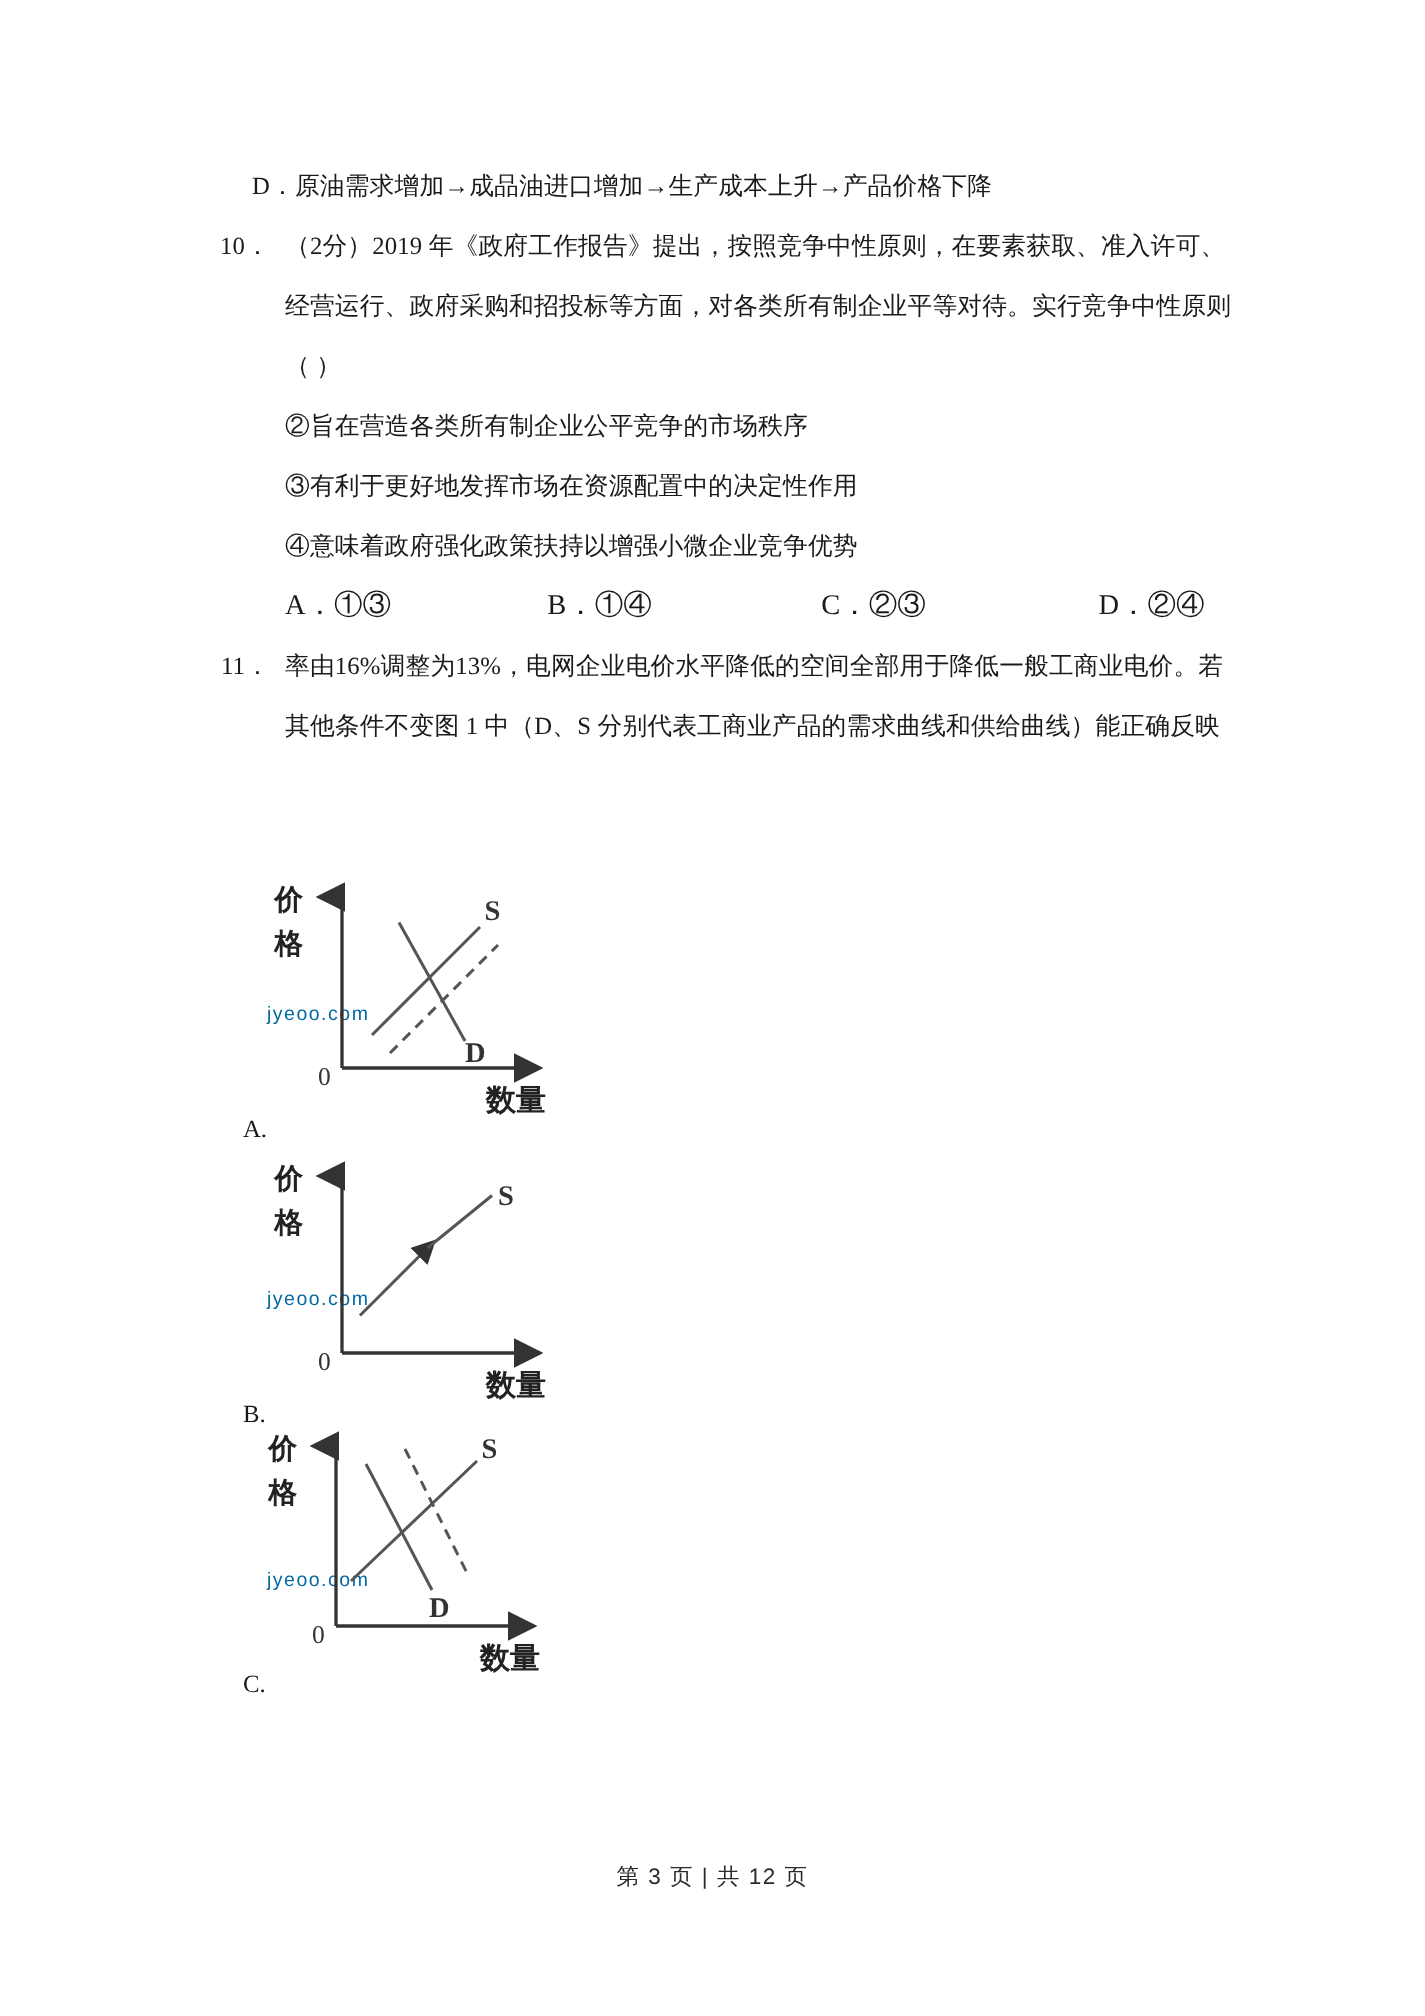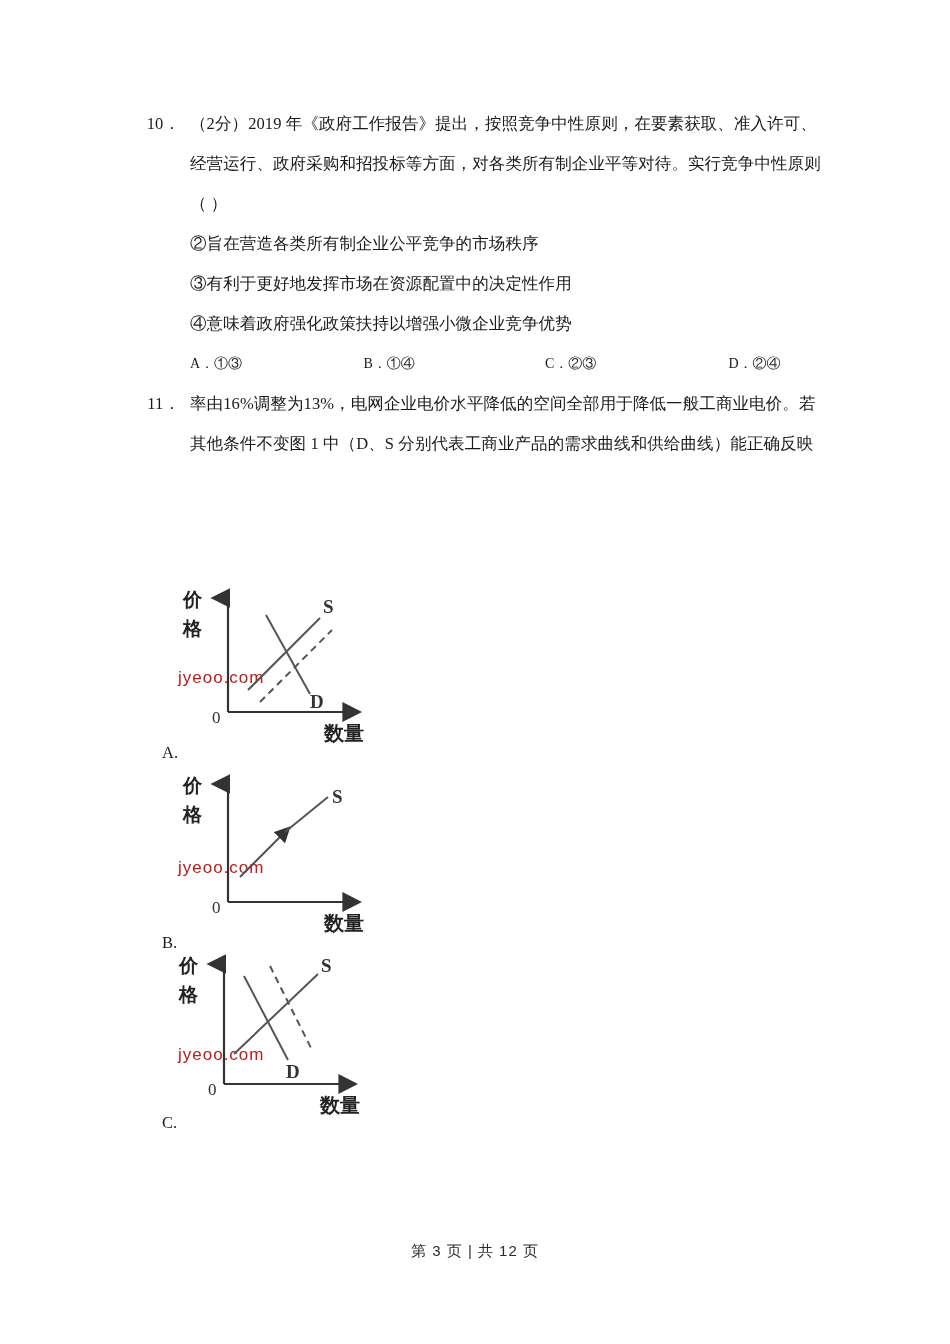--- a/index.html
+++ b/index.html
@@ -50,21 +50,21 @@
     font-family: "Liberation Serif", serif;
   }
 
   .indent-1 { padding-left: 30px; }   
   .indent-2 { padding-left: 52px; }   
   .indent-num { padding-left: 52px; } 
 
   .opt-row {
     position: relative;
     padding-left: 52px;
-    font-size: 14px;
+    font-size: 19px;
     line-height: 40px;
     white-space: nowrap;
   }
   .opt-row span.opt {
     display: inline-block;
   }
   .opt-a { width: 170px; }
   .opt-b { width: 178px; }
   .opt-c { width: 180px; }
 
@@ -91,22 +91,22 @@
 
   .figure svg {
     position: absolute;
     left: 0;
     top: 0;
   }
 
   
   .watermark {
     position: absolute;
-    font-size: 17px;
-    color: #b91c1c;
+    font-size: 13px;
+    color: #0369a1;
     font-family: "Liberation Sans", sans-serif;
     letter-spacing: 1px;
     user-select: none;
   }
 
   
   .footer {
     position: absolute;
     left: 0;
     top: 1242px;
@@ -118,20 +118,23 @@
     letter-spacing: 1px;
   }
 </style>
 </head>
 <body>
 
 <div class="page">
 
   <div class="content">
 
+    <div class="qline indent-1">
+      <span class="cjk">D．原油需求增加→成品油进口增加→生产成本上升→产品价格下降</span>
+    </div>
 
     <div class="qline indent-num">
       <span class="qnum">10．</span>
       <span class="cjk">（2分）2019 年《政府工作报告》提出，按照竞争中性原则，在要素获取、准入许可、</span>
     </div>
     <div class="qline indent-2">
       <span class="cjk">经营运行、政府采购和招投标等方面，对各类所有制企业平等对待。实行竞争中性原则</span>
     </div>
     <div class="qline indent-2">
       <span class="cjk">（      ）</span>

